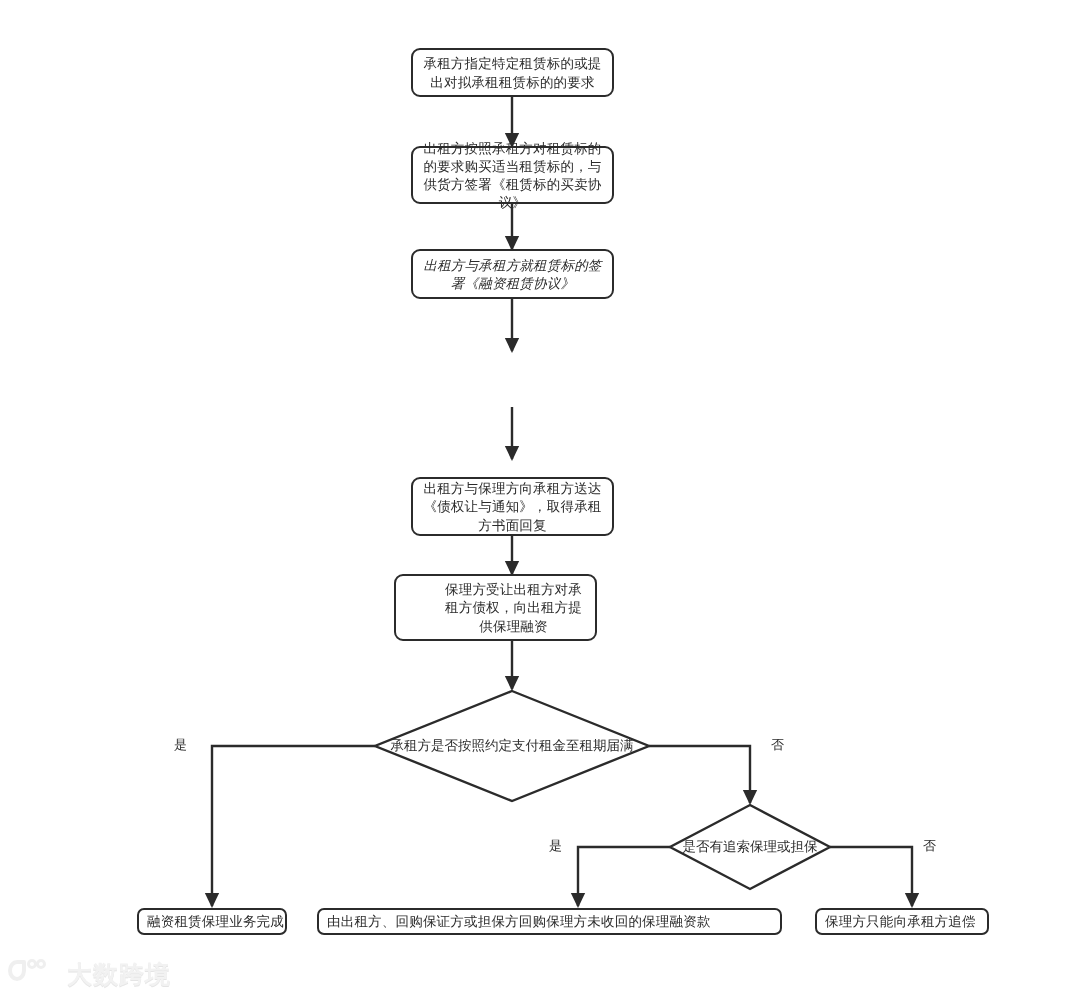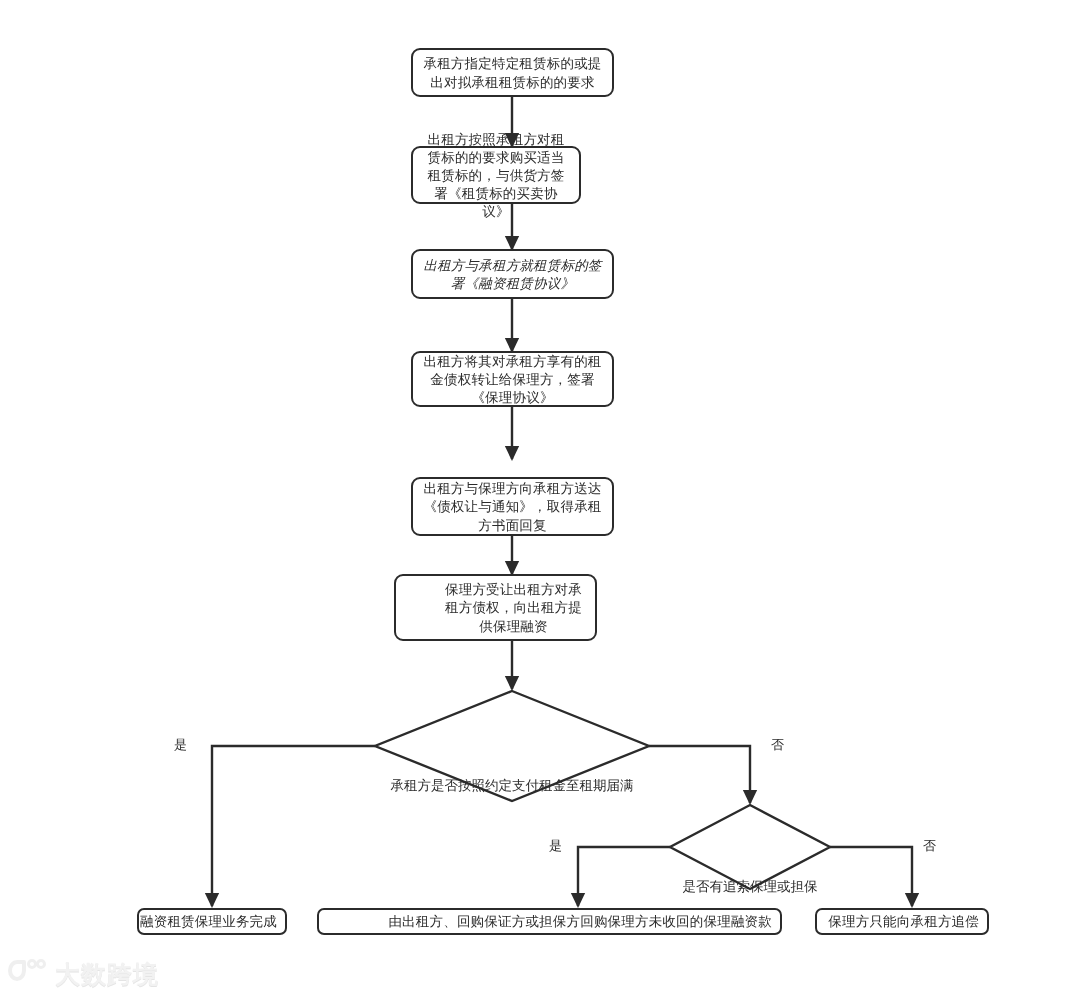--- a/index.html
+++ b/index.html
@@ -24,21 +24,21 @@
     top: 0;
     width: 1073px;
     height: 995px;
     pointer-events: none;
   }
   .node {
     position: absolute;
     box-sizing: border-box;
     display: flex;
     align-items: center;
-    justify-content: flex-end;
+    justify-content: flex-start;
     text-align: center;
     color: #2b2b2b;
     line-height: 1.34;
     letter-spacing: 0.2px;
   }
   .process {
     border: 2px solid #2b2b2b;
     border-radius: 9px;
     background: #ffffff;
     font-size: 13.5px;
@@ -53,35 +53,34 @@
     white-space: nowrap;
   }
   .decision-label {
     position: absolute;
     font-size: 13.5px;
     color: #2b2b2b;
     white-space: nowrap;
     text-align: center;
     background: transparent;
     line-height: 1;
-    margin-top: 40px;
   }
   .edge-label {
     position: absolute;
     font-size: 13px;
     color: #2b2b2b;
     line-height: 1;
   }
   .watermark {
     position: absolute;
     left: 8px;
     top: 958px;
     display: flex;
     align-items: flex-start;
-    gap: 7px;
+    gap: 19px;
     opacity: 0.92;
     user-select: none;
   }
   .wm-text {
     font-size: 25px;
     font-weight: bold;
     color: #f1f1f1;
     letter-spacing: 1px;
     text-shadow: 0 1px 0 #e2e2e2;
   }
@@ -151,31 +150,28 @@
 
       <polygon points="512,691 649,746 512,801 375,746" fill="#ffffff"></polygon>
       <polygon points="750,805 830,847 750,889 670,847" fill="#ffffff"></polygon>
     </g>
   </svg>
 
   <div class="node process" style="left:411px; top:48px; width:203px; height:49px;">
     <span>承租方指定特定租赁标的或提出对拟承租租赁标的的要求</span>
   </div>
 
-  <div class="node process" style="left:411px; top:146px; width:170px; height:58px;">
+  <div class="node process" style="left:411px; top:146px; width:203px; height:58px;">
     <span>出租方按照承租方对租赁标的的要求购买适当租赁标的，与供货方签署《租赁标的买卖协议》</span>
   </div>
 
   <div class="node process" style="left:411px; top:249px; width:203px; height:50px;font-style:italic;">
     <span>出租方与承租方就租赁标的签署《融资租赁协议》</span>
   </div>
 
-  <div class="node process" style="left:411px; top:351px; width:203px; height:56px;">
-    <span>出租方将其对承租方享有的租金债权转让给保理方，签署《保理协议》</span>
-  </div>
 
   <div class="node process" style="left:411px; top:459px; width:203px; height:59px;margin-top:18px;">
     <span>出租方与保理方向承租方送达《债权让与通知》，取得承租方书面回复</span>
   </div>
 
   <div class="node process" style="left:394px; top:574px; width:203px; height:67px;padding-left:44px;">
     <span>保理方受让出租方对承租方债权，向出租方提供保理融资</span>
   </div>
 
   <div class="decision-label" style="left:362px; top:739px; width:300px;">承租方是否按照约定支付租金至租期届满</div>

